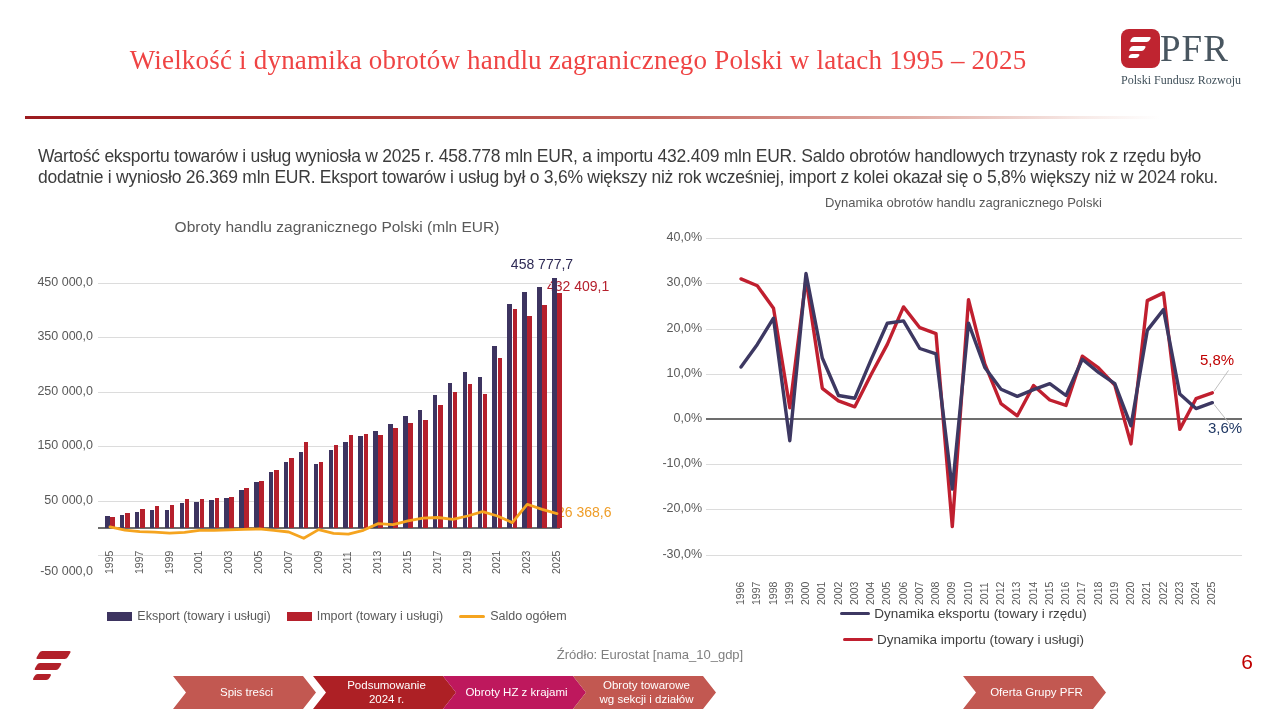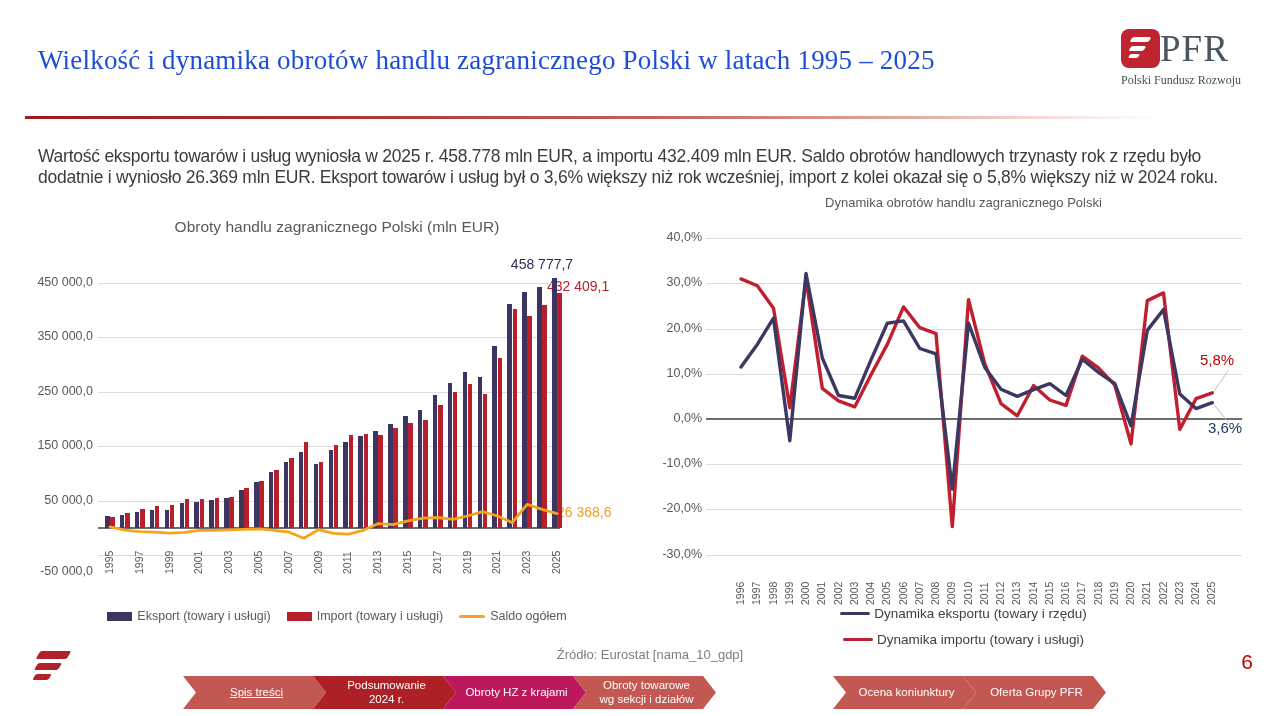--- a/index.html
+++ b/index.html
@@ -5,21 +5,21 @@
   html,body{margin:0;padding:0;}
   body{
     width:1277px;height:716px;position:relative;background:#ffffff;
     font-family:"Liberation Sans",sans-serif;overflow:hidden;
     -webkit-font-smoothing:antialiased;
   }
   
   .slide-title{
     position:absolute;left:38px;top:27px;width:1080px;
     font-family:"Liberation Serif",serif;font-size:27px;font-weight:400;
-    color:#1d4ed8;letter-spacing:.2px;
+    color:#ef4444;letter-spacing:.2px;text-align:center;
   }
   .pfr-logo{position:absolute;right:26px;top:27px;width:130px;}
   .pfr-row{display:flex;align-items:center;}
   .pfr-mark{width:39px;height:39px;background:#bf2430;border-radius:8px;position:relative;flex:0 0 auto;}
   .pfr-mark i{position:absolute;background:#fff;border-radius:2px;transform:skewX(-30deg);}
   .pfr-mark i:nth-child(1){left:10px;top:8px;width:19px;height:5px;}
   .pfr-mark i:nth-child(2){left:9px;top:17px;width:15px;height:4.5px;}
   .pfr-mark i:nth-child(3){left:8px;top:25px;width:10px;height:4px;}
   .pfr-text{font-family:"Liberation Serif",serif;font-size:37px;color:#49566070;color:#495660;letter-spacing:1px;}
   .pfr-sub{margin-top:3px;font-family:"Liberation Serif",serif;font-size:12px;color:#40505a;white-space:nowrap;}
@@ -293,31 +293,28 @@
   </section>
 
 <div class="source">Źródło: Eurostat [nama_10_gdp]</div>
 <div class="page-number">6</div>
 <div class="flag">
     <i></i>
     <i></i>
     <i></i>
   </div>
 <nav id="nav">
-    <div class="nav-item" style="left: 183px; width: 143px; background: rgb(194, 88, 81); text-decoration: underline;">
+    <div class="nav-item" style="left: 173px; width: 143px; background: rgb(194, 88, 81);">
       <span>Spis treści</span>
     </div>
     <div class="nav-item" style="left: 313px; width: 143px; background: rgb(173, 32, 37);">
       <span>Podsumowanie 2024 r.</span>
     </div>
     <div class="nav-item" style="left: 443px; width: 143px; background: #be185d;">
       <span>Obroty HZ z krajami</span>
     </div>
     <div class="nav-item" style="left: 573px; width: 143px; background: rgb(194, 88, 81);">
       <span>Obroty towarowe wg sekcji i działów</span>
     </div>
-    <div class="nav-item" style="left: 833px; width: 143px; background: rgb(194, 88, 81);">
-      <span>Ocena koniunktury</span>
-    </div>
     <div class="nav-item" style="left: 963px; width: 143px; background: rgb(194, 88, 81);">
       <span>Oferta Grupy PFR</span>
     </div>
   </nav>
 
 </body></html>

